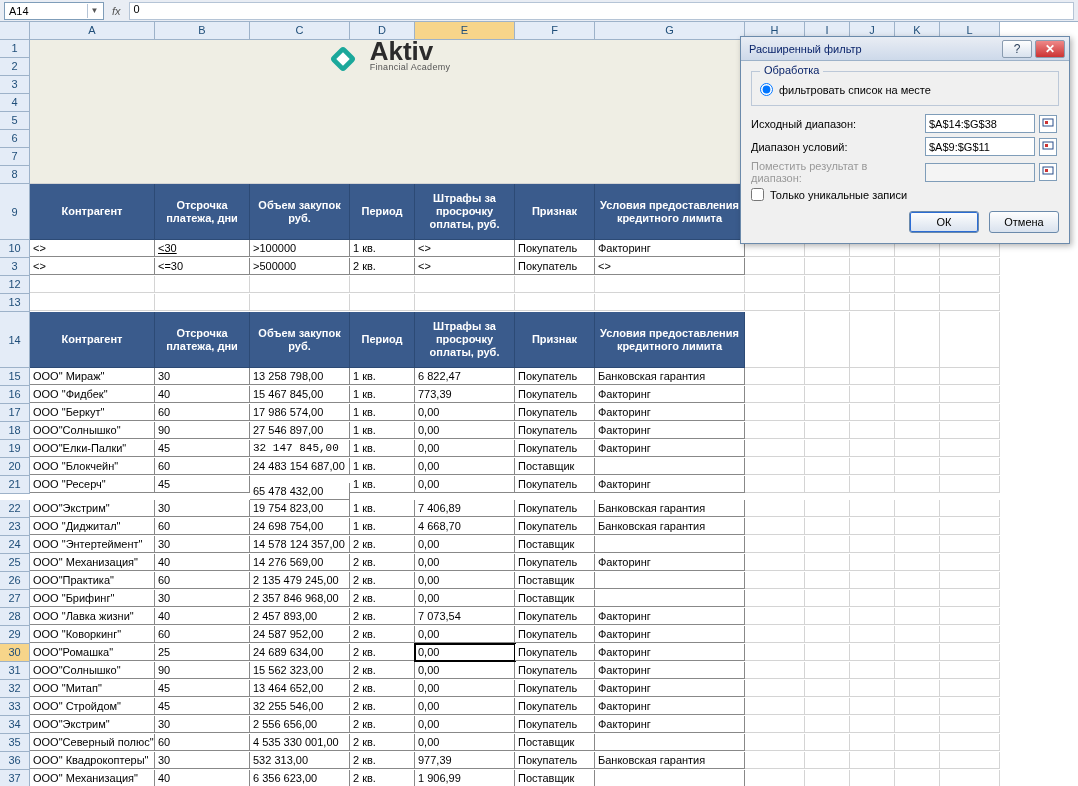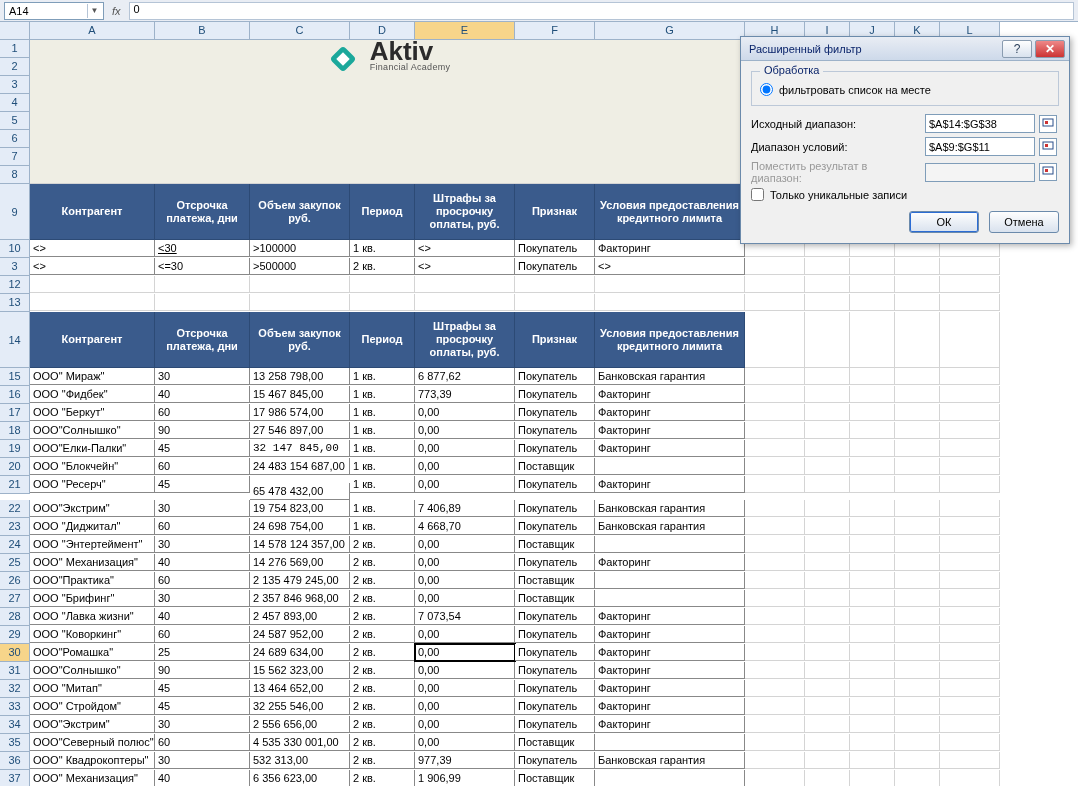--- a/index.html
+++ b/index.html
@@ -318,21 +318,21 @@
     <div class="cell" style="grid-area: 15 / 9; height: 56px;"></div>
     <div class="cell" style="grid-area: 15 / 10; height: 56px;"></div>
     <div class="cell" style="grid-area: 15 / 11; height: 56px;"></div>
     <div class="cell" style="grid-area: 15 / 12; height: 56px;"></div>
     <div class="cell" style="grid-area: 15 / 13; height: 56px;"></div>
     <div class="rowhdr" style="grid-area: 16 / 1;">15</div>
     <div class="cell tb" style="grid-area: 16 / 2;">ООО" Мираж"</div>
     <div class="cell tb" style="grid-area: 16 / 3;">30</div>
     <div class="cell tb" style="grid-area: 16 / 4;">13 258 798,00</div>
     <div class="cell tb" style="grid-area: 16 / 5;">1 кв.</div>
-    <div class="cell tb" style="grid-area: 16 / 6;">6 877,62</div>
+    <div class="cell tb" style="grid-area: 16 / 6;">6 822,47</div>
     <div class="cell tb" style="grid-area: 16 / 7;">Покупатель</div>
     <div class="cell tb" style="grid-area: 16 / 8;">Банковская гарантия</div>
     <div class="cell" style="grid-area: 16 / 9;"></div>
     <div class="cell" style="grid-area: 16 / 10;"></div>
     <div class="cell" style="grid-area: 16 / 11;"></div>
     <div class="cell" style="grid-area: 16 / 12;"></div>
     <div class="cell" style="grid-area: 16 / 13;"></div>
     <div class="rowhdr" style="grid-area: 17 / 1;">16</div>
     <div class="cell tb" style="grid-area: 17 / 2;">ООО "Фидбек"</div>
     <div class="cell tb" style="grid-area: 17 / 3;">40</div>

